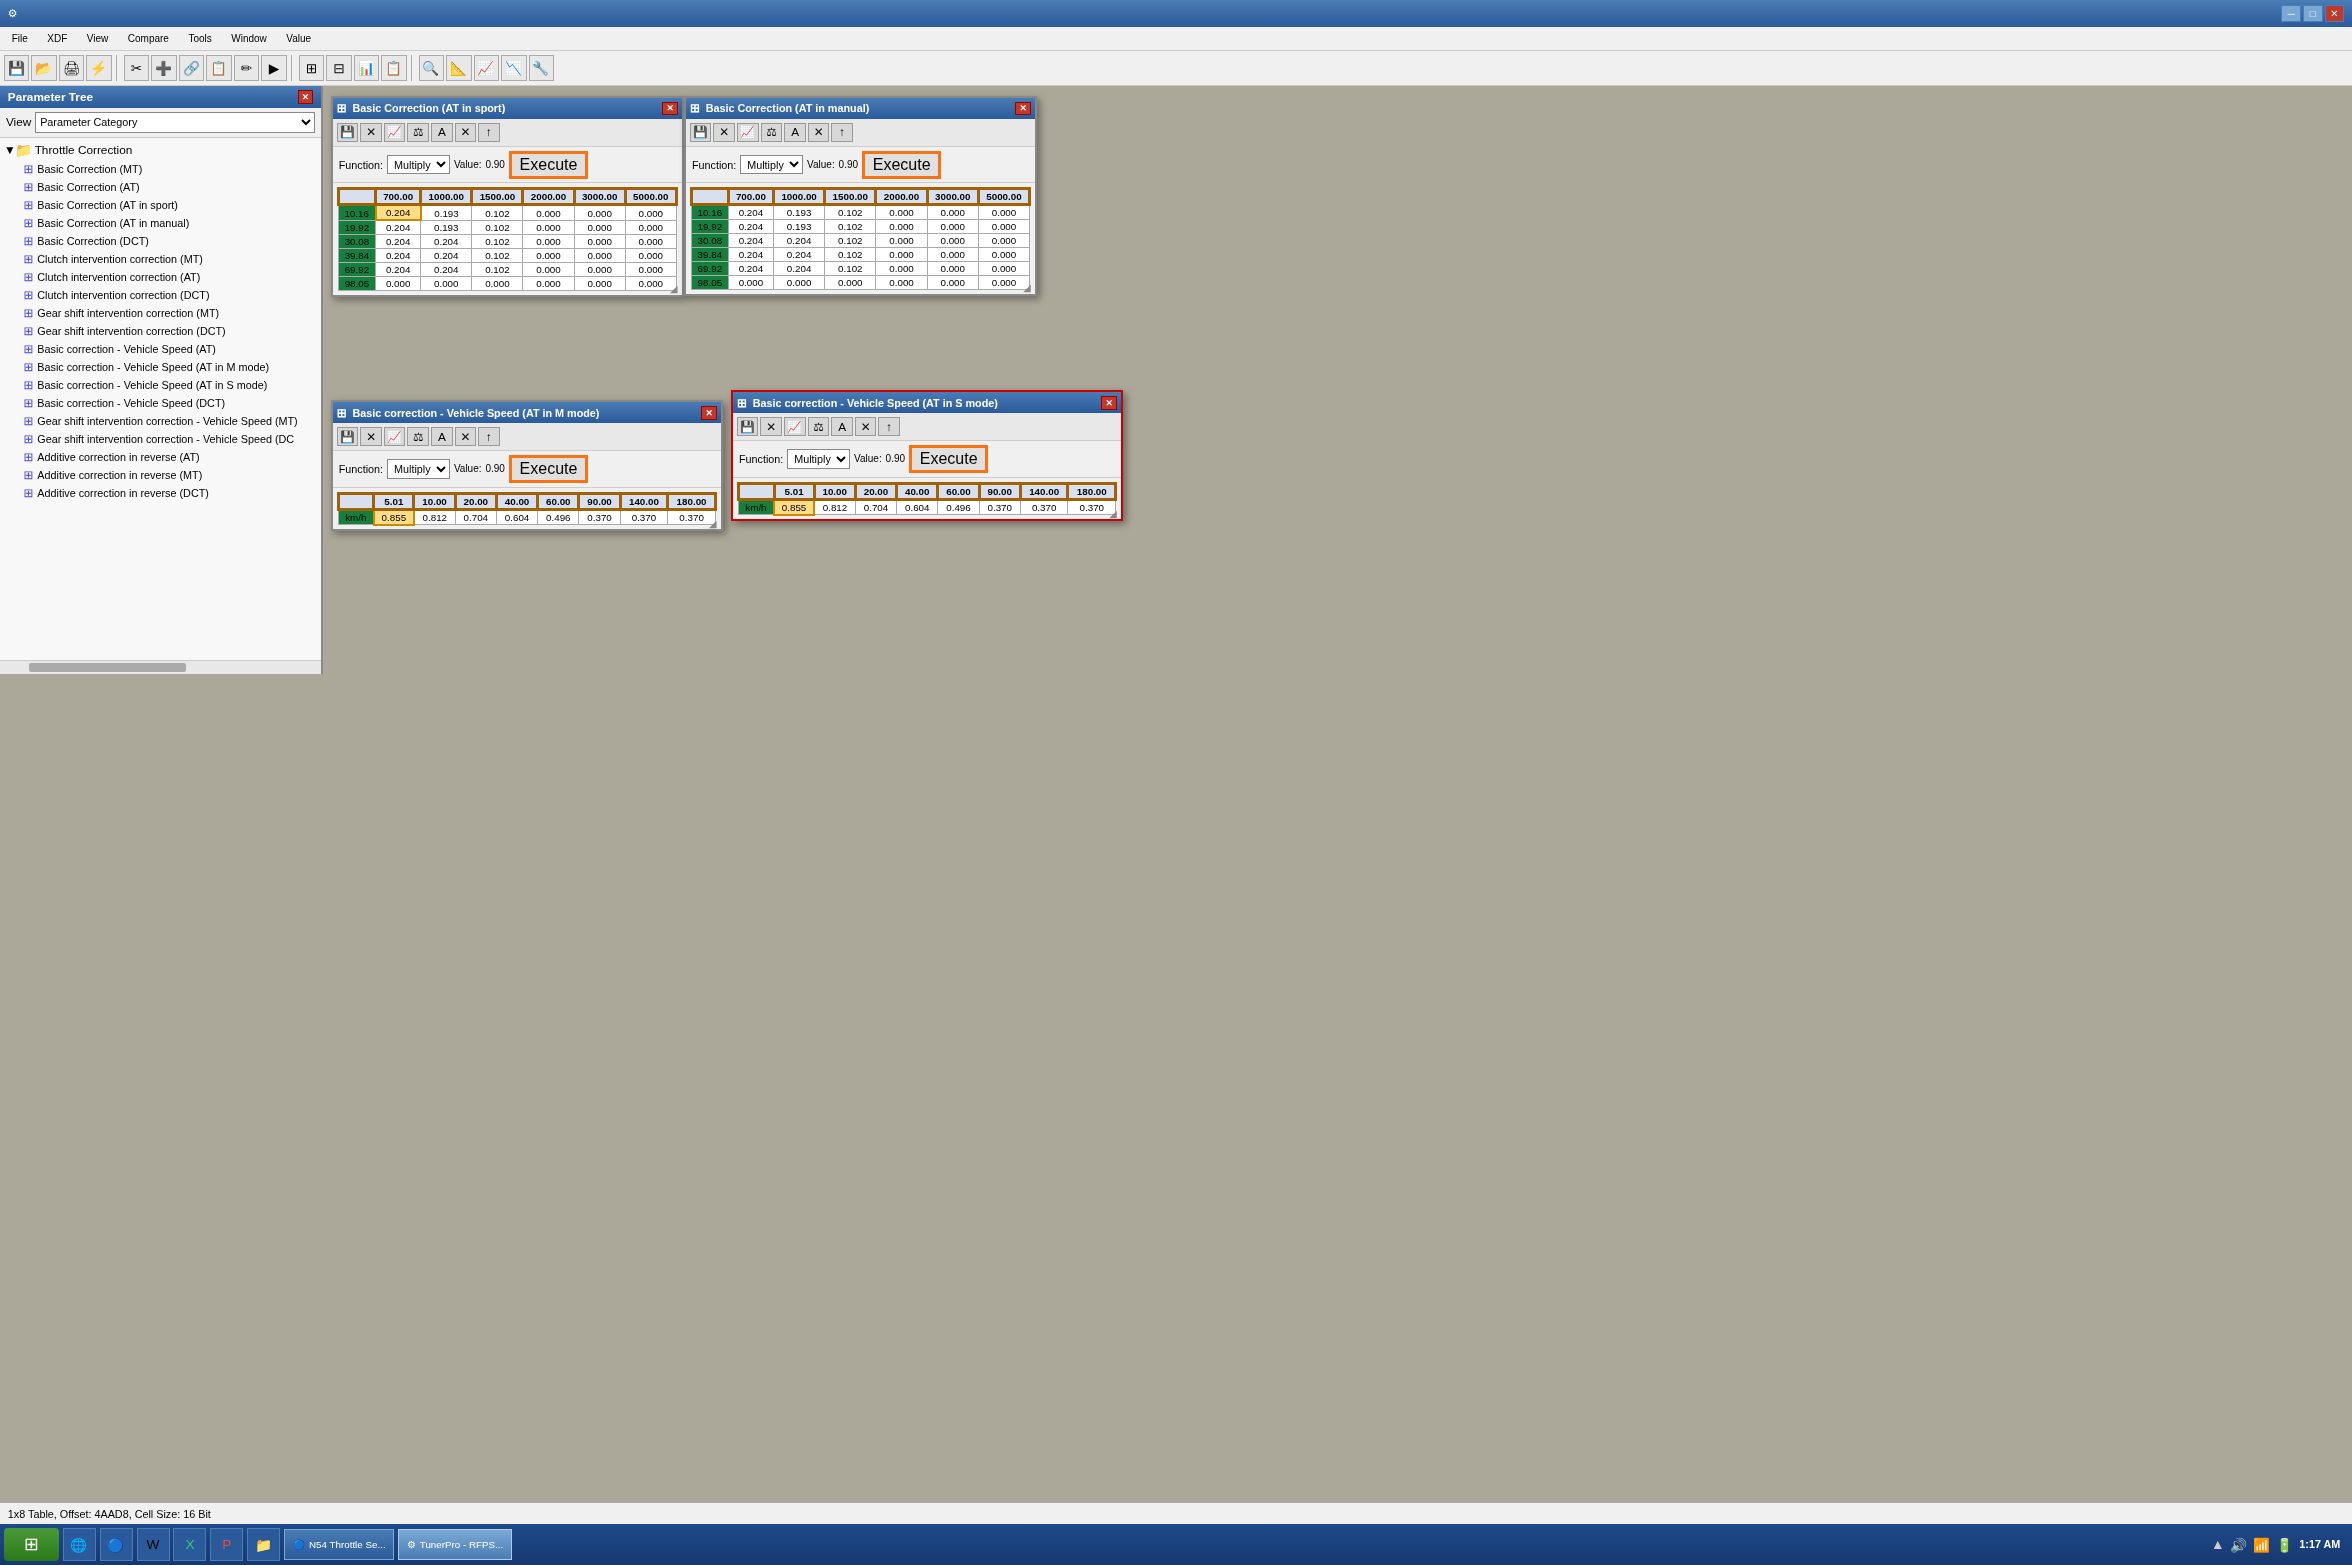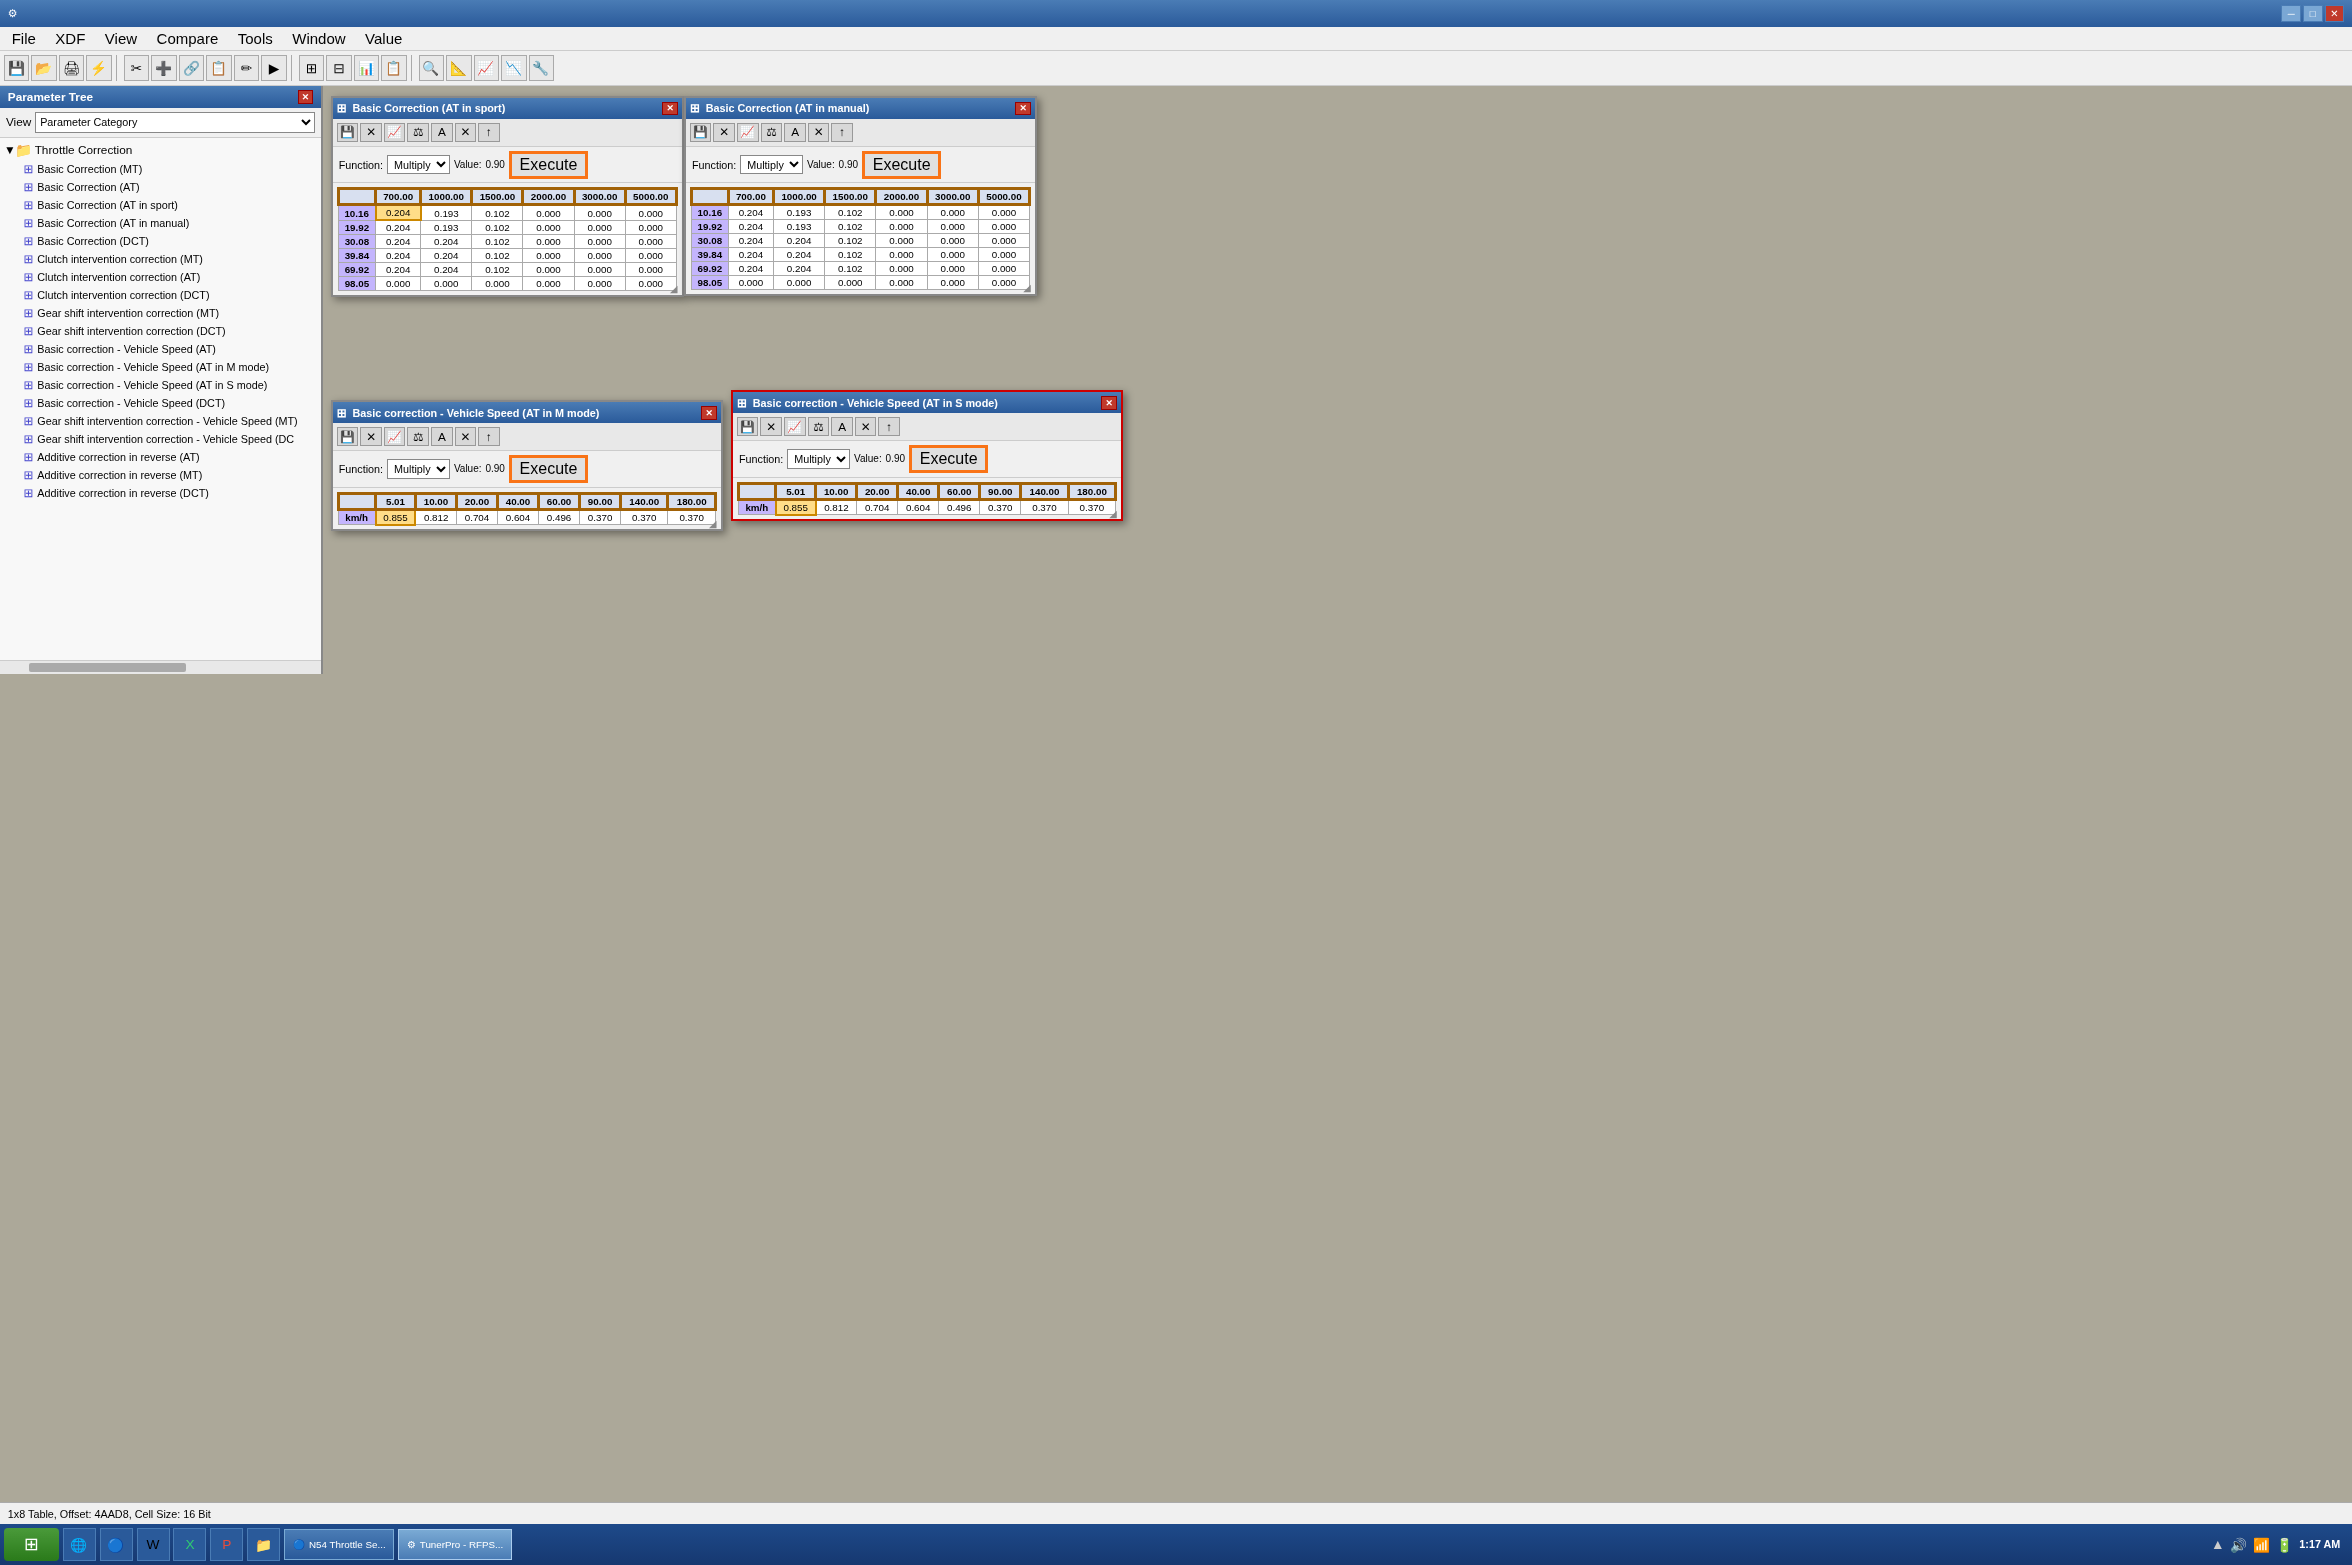--- a/index.html
+++ b/index.html
@@ -42,21 +42,21 @@
       background: #f0f0f0;
       height: 23.5px;
       display: flex;
       align-items: center;
       padding: 0 3.9px;
       border-bottom: 1px solid #ccc;
       gap: 3.9px;
     }
     .menu-item {
       padding: 2px 7.8px;
-      font-size: 15px;
+      font-size: 10px;
       cursor: pointer;
       color: #000;
     }
 
     
     .toolbar {
       background: #f0f0f0;
       height: 35px;
       display: flex;
       align-items: center;
@@ -255,22 +255,22 @@
       white-space: nowrap;
     }
     .data-table td {
       border: 1px solid #aaa;
       padding: 1px 3.9px;
       text-align: center;
       background: white;
       white-space: nowrap;
     }
     .data-table td.row-header {
-      background: #c4b5fd;
-      font-weight: bold;
+      background: #15803d;
+      font-weight: normal;
     }
     .data-table td.selected {
       background: #ffdd88;
       border: 2px solid #cc8800;
     }
     .table-container {
       padding: 3.9px;
       overflow: auto;
     }
     .resize-handle {

